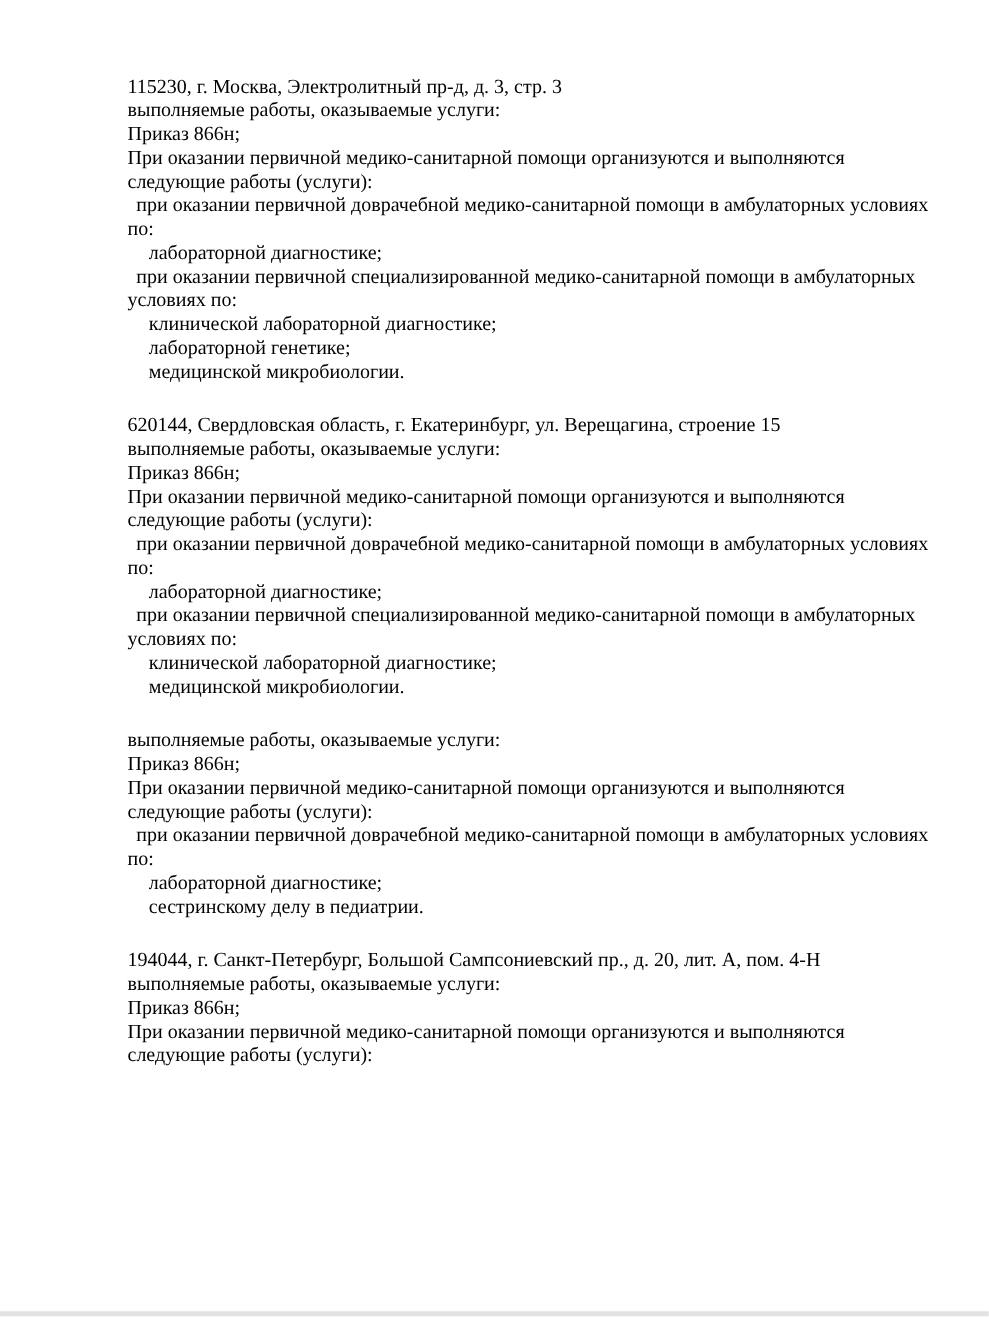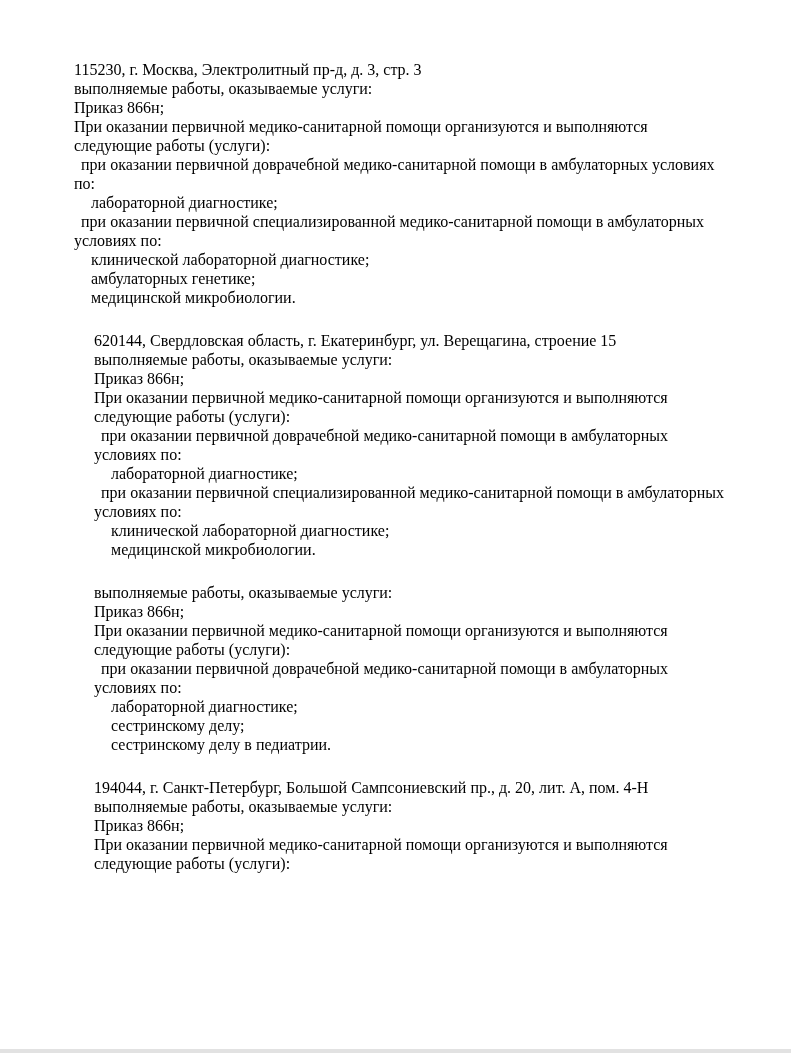--- a/index.html
+++ b/index.html
@@ -14,28 +14,27 @@
     position: relative;
     font-family: "Liberation Serif", serif;
   }
   .page {
     position: absolute;
     inset: 0;
     background: #ffffff;
   }
   .content {
     position: absolute;
-    left: 74px;
+    left: 102px;
     top: 60px;
     width: 652px;
     color: #000000;
   }
   .addr-block + .addr-block {
     margin-top: 24px;
-    margin-left: 20px;
   }
   .line {
     margin: 0;
     padding: 0;
     font-size: 16px;
     line-height: 19px;
     color: #000000;
     white-space: normal;
   }
   .ind0 { text-indent: 0; }
@@ -57,41 +56,40 @@
   <div class="content" id="sections">
       <section class="addr-block">
         <p class="line ind0">115230, г. Москва, Электролитный пр-д, д. 3, стр. 3</p>
         <p class="line ind0">выполняемые работы, оказываемые услуги:</p>
         <p class="line ind0">Приказ 866н;</p>
         <p class="line ind0">При оказании первичной медико-санитарной помощи организуются и выполняются следующие работы (услуги):</p>
         <p class="line ind1">при оказании первичной доврачебной медико-санитарной помощи в амбулаторных условиях по:</p>
         <p class="line ind2">лабораторной диагностике;</p>
         <p class="line ind1">при оказании первичной специализированной медико-санитарной помощи в амбулаторных условиях по:</p>
         <p class="line ind2">клинической лабораторной диагностике;</p>
-        <p class="line ind2">амбулаторных генетике;</p>
+        <p class="line ind2">лабораторной генетике;</p>
         <p class="line ind2">медицинской микробиологии.</p>
       </section>
       <section class="addr-block">
         <p class="line ind0">620144, Свердловская область, г. Екатеринбург, ул. Верещагина, строение 15</p>
         <p class="line ind0">выполняемые работы, оказываемые услуги:</p>
         <p class="line ind0">Приказ 866н;</p>
         <p class="line ind0">При оказании первичной медико-санитарной помощи организуются и выполняются следующие работы (услуги):</p>
         <p class="line ind1">при оказании первичной доврачебной медико-санитарной помощи в амбулаторных условиях по:</p>
         <p class="line ind2">лабораторной диагностике;</p>
         <p class="line ind1">при оказании первичной специализированной медико-санитарной помощи в амбулаторных условиях по:</p>
         <p class="line ind2">клинической лабораторной диагностике;</p>
         <p class="line ind2">медицинской микробиологии.</p>
       </section>
       <section class="addr-block">
         <p class="line ind0">выполняемые работы, оказываемые услуги:</p>
         <p class="line ind0">Приказ 866н;</p>
         <p class="line ind0">При оказании первичной медико-санитарной помощи организуются и выполняются следующие работы (услуги):</p>
         <p class="line ind1">при оказании первичной доврачебной медико-санитарной помощи в амбулаторных условиях по:</p>
         <p class="line ind2">лабораторной диагностике;</p>
-        <p class="line ind2">сестринскому делу;</p>
         <p class="line ind2">сестринскому делу в педиатрии.</p>
       </section>
       <section class="addr-block">
         <p class="line ind0">194044, г. Санкт-Петербург, Большой Сампсониевский пр., д. 20, лит. А, пом. 4-Н</p>
         <p class="line ind0">выполняемые работы, оказываемые услуги:</p>
         <p class="line ind0">Приказ 866н;</p>
         <p class="line ind0">При оказании первичной медико-санитарной помощи организуются и выполняются следующие работы (услуги):</p>
       </section>
     </div>
   <div class="bottom-bar"></div>

